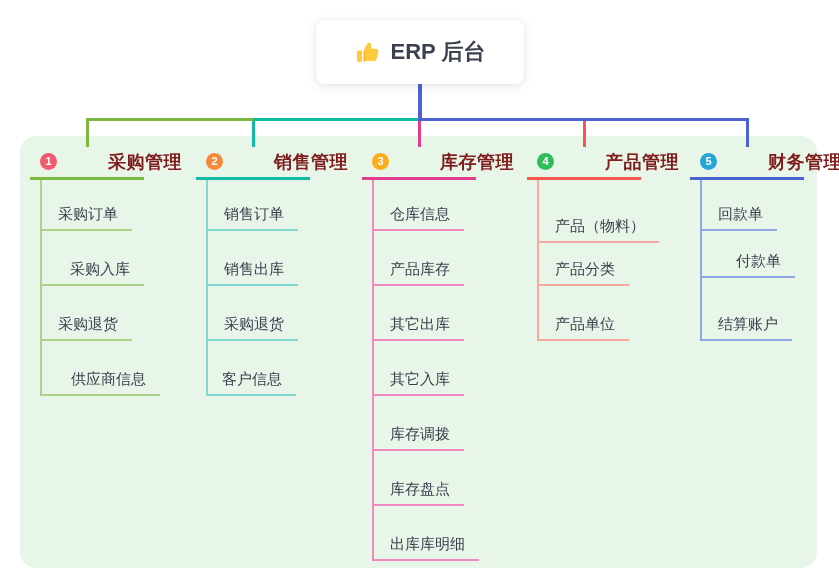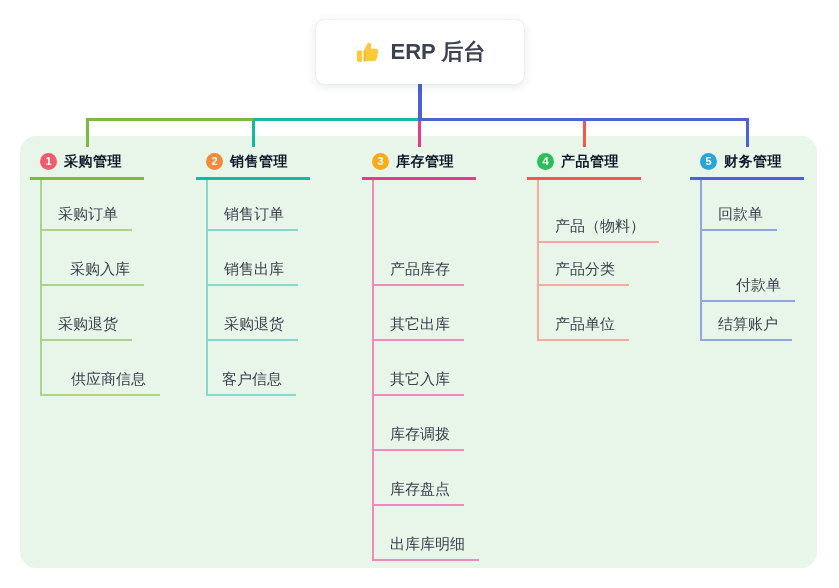--- a/index.html
+++ b/index.html
@@ -23,21 +23,21 @@
   .branch-title{
     position:absolute;z-index:3;display:flex;align-items:center;gap:7px;
     height:31px;width:104px;padding-left:10px;border-bottom:3px solid #888;
     cursor:default;
   }
   .badge{
     flex:0 0 17px;width:17px;height:17px;border-radius:50%;color:#fff;
     font-size:11px;font-weight:700;display:flex;align-items:center;justify-content:center;
     line-height:1;
   }
-  .branch-label{font-size:14px;font-weight:600;color:#0f172a;white-space:nowrap;letter-spacing:.5px;}
+  .branch-label{font-size:18px;font-weight:600;color:#7f1d1d;white-space:nowrap;letter-spacing:.5px;margin-left:44px;}
   .child{
     position:absolute;z-index:3;padding:0 14px 5px 18px;border-bottom:2px solid #aaa;
     font-size:15px;line-height:20px;color:#3A3E4C;white-space:nowrap;cursor:default;
   }
   .vline{position:absolute;z-index:1;width:2px;}
 </style>
 </head>
 <body>
 
 <div class="stage" id="stage">
@@ -78,35 +78,36 @@
     <div class="vline" style="left: 206px; top: 178px; height: 218px; background: rgb(130, 217, 206);"></div>
     <div class="child" style="left: 206px; top: 204px; border-bottom-color: rgb(130, 217, 206);">销售订单</div>
     <div class="child" style="left: 206px; top: 259px; border-bottom-color: rgb(130, 217, 206);">销售出库</div>
     <div class="child" style="left: 206px; top: 314px; border-bottom-color: rgb(130, 217, 206);">采购退货</div>
     <div class="child" style="left: 206px; top: 369px; border-bottom-color: rgb(130, 217, 206); padding-left: 16px;">客户信息</div>
     <div class="branch-title" style="left: 362px; top: 146px; border-bottom-color: rgb(224, 61, 142);">
     <span class="badge" style="background: rgb(251, 172, 24);">3</span>
     <span class="branch-label">库存管理</span>
   </div>
     <div class="vline" style="left: 372px; top: 178px; height: 383px; background: rgb(240, 138, 190);"></div>
+    <div class="child" style="left: 372px; top: 204px; border-bottom-color: rgb(240, 138, 190);">仓库信息</div>
     <div class="child" style="left: 372px; top: 259px; border-bottom-color: rgb(240, 138, 190);">产品库存</div>
     <div class="child" style="left: 372px; top: 314px; border-bottom-color: rgb(240, 138, 190);">其它出库</div>
     <div class="child" style="left: 372px; top: 369px; border-bottom-color: rgb(240, 138, 190);">其它入库</div>
     <div class="child" style="left: 372px; top: 424px; border-bottom-color: rgb(240, 138, 190);">库存调拨</div>
     <div class="child" style="left: 372px; top: 479px; border-bottom-color: rgb(240, 138, 190); text-align: right;">库存盘点</div>
     <div class="child" style="left: 372px; top: 534px; border-bottom-color: rgb(240, 138, 190);">出库库明细</div>
     <div class="branch-title" style="left: 527px; top: 146px; border-bottom-color: rgb(242, 89, 75);">
     <span class="badge" style="background: rgb(46, 189, 91);">4</span>
     <span class="branch-label">产品管理</span>
   </div>
     <div class="vline" style="left: 537px; top: 178px; height: 163px; background: rgb(249, 168, 158);"></div>
     <div class="child" style="left: 537px; top: 204px; border-bottom-color: rgb(249, 168, 158); margin-top: 12px;">产品（物料）</div>
     <div class="child" style="left: 537px; top: 259px; border-bottom-color: rgb(249, 168, 158);">产品分类</div>
     <div class="child" style="left: 537px; top: 314px; border-bottom-color: rgb(249, 168, 158);">产品单位</div>
     <div class="branch-title" style="left: 690px; top: 146px; border-bottom-color: rgb(76, 97, 210);">
     <span class="badge" style="background: rgb(41, 165, 219);">5</span>
     <span class="branch-label">财务管理</span>
   </div>
     <div class="vline" style="left: 700px; top: 178px; height: 163px; background: rgb(143, 166, 229);"></div>
     <div class="child" style="left: 700px; top: 204px; border-bottom-color: rgb(143, 166, 229);">回款单</div>
-    <div class="child" style="left: 700px; top: 275px; border-bottom-color: rgb(143, 166, 229); padding-left: 36px;">付款单</div>
+    <div class="child" style="left: 700px; top: 251px; border-bottom-color: rgb(143, 166, 229); padding-left: 36px;">付款单</div>
     <div class="child" style="left: 700px; top: 314px; border-bottom-color: rgb(143, 166, 229);">结算账户</div>
   </div>
 
 </body></html>

